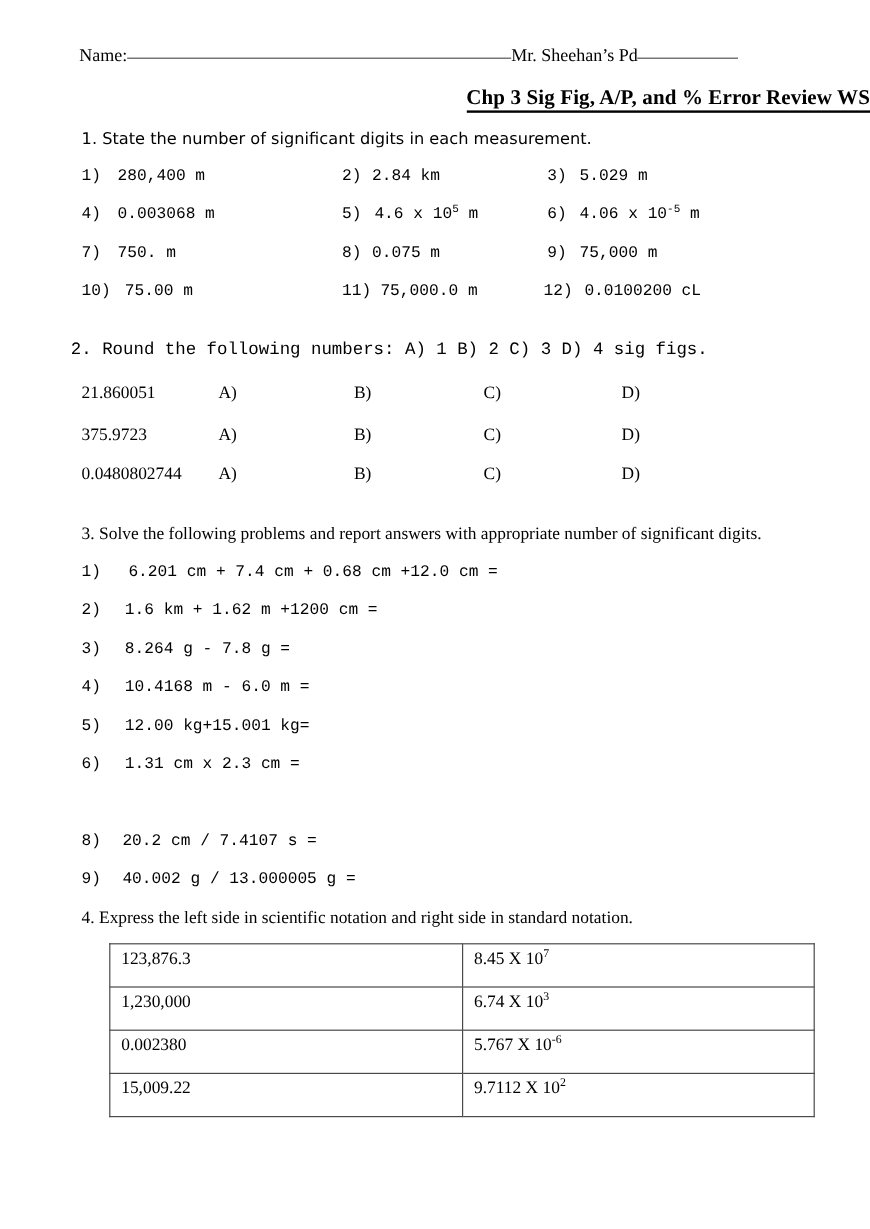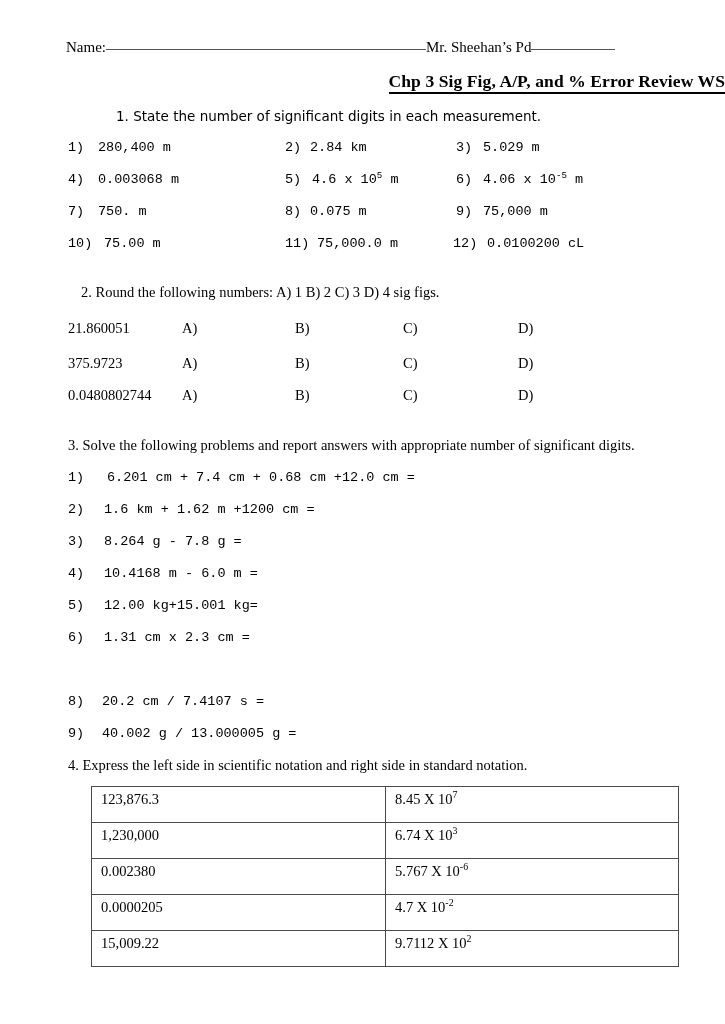--- a/index.html
+++ b/index.html
@@ -76,21 +76,20 @@
     font-family: "Liberation Serif", "DejaVu Serif", serif;
   }
   
   .item {
     font-size: 13.5px;
     font-family: Liberation Mono, monospace;
   }
   .q1head {
     font-size: 13.5px;
     font-family: "DejaVu Sans", "Liberation Sans", sans-serif;
-    margin-left: 48px;
   }
   .num {
     display: inline-block;
   }
   sup {
     font-size: 0.68em;
     vertical-align: super;
     line-height: 0;
   }
 
@@ -167,21 +166,21 @@
   <div class="txt item" style="left:68px; top:236px;">
     <span class="num" style="width:36px;">10)</span><span>75.00 m</span>
   </div>
   <div class="txt item" style="left:285px; top:236px;">
     <span class="num" style="width:32px;">11)</span><span>75,000.0 m</span>
   </div>
   <div class="txt item" style="left:453px; top:236px;">
     <span class="num" style="width:34px;">12)</span><span>0.0100200 cL</span>
   </div>
 
-  <div class="txt qhead" style="left:81px; top:284px;">2. Round the following numbers:  A) 1    B) 2     C) 3    D)  4     sig figs.</div>
+  <div class="txt qhead" style="left:59px; top:284px;font-family:Liberation Mono, monospace;">2. Round the following numbers:  A) 1    B) 2     C) 3    D)  4     sig figs.</div>
 
   <div class="txt q2val serif" style="left:68px; top:320px;">21.860051</div>
   <div class="txt q2opt serif" style="left:182px; top:320px;">A)</div>
   <div class="txt q2opt serif" style="left:295px; top:320px;">B)</div>
   <div class="txt q2opt serif" style="left:403px; top:320px;">C)</div>
   <div class="txt q2opt serif" style="left:518px; top:320px;">D)</div>
 
   <div class="txt q2val serif" style="left:68px; top:355px;">375.9723</div>
   <div class="txt q2opt serif" style="left:182px; top:355px;">A)</div>
   <div class="txt q2opt serif" style="left:295px; top:355px;">B)</div>
@@ -231,23 +230,19 @@
       </tr>
       <tr>
         <td class="left-col">1,230,000</td>
         <td class="right-col"><span>6.74 X 10</span><sup>3</sup></td>
       </tr>
       <tr>
         <td class="left-col">0.002380</td>
         <td class="right-col"><span>5.767 X 10</span><sup>-6</sup></td>
       </tr>
       <tr>
-        <td class="left-col">0.0000205</td>
-        <td class="right-col"><span>4.7 X 10</span><sup>-2</sup></td>
-      </tr>
-      <tr>
         <td class="left-col">15,009.22</td>
         <td class="right-col"><span>9.7112 X 10</span><sup>2</sup></td>
       </tr>
     </tbody>
   </table>
 
 </div>
 
 </body></html>

